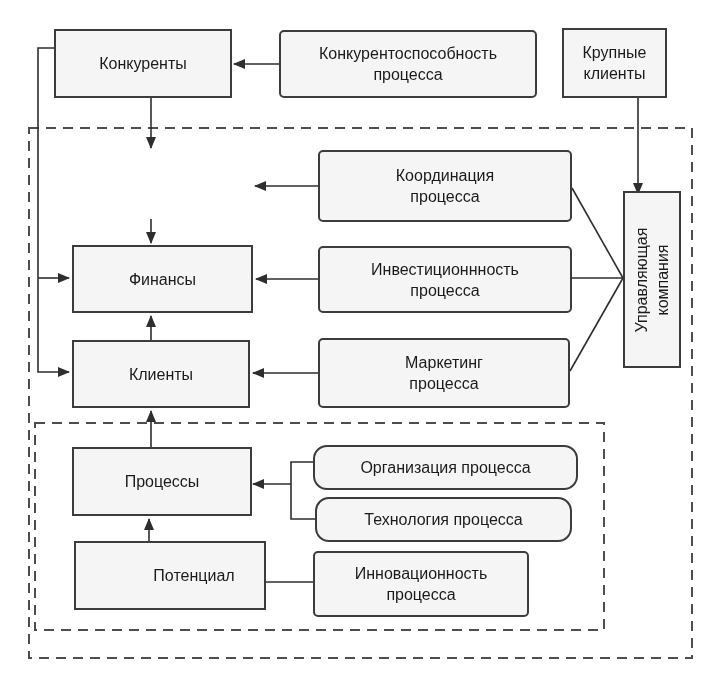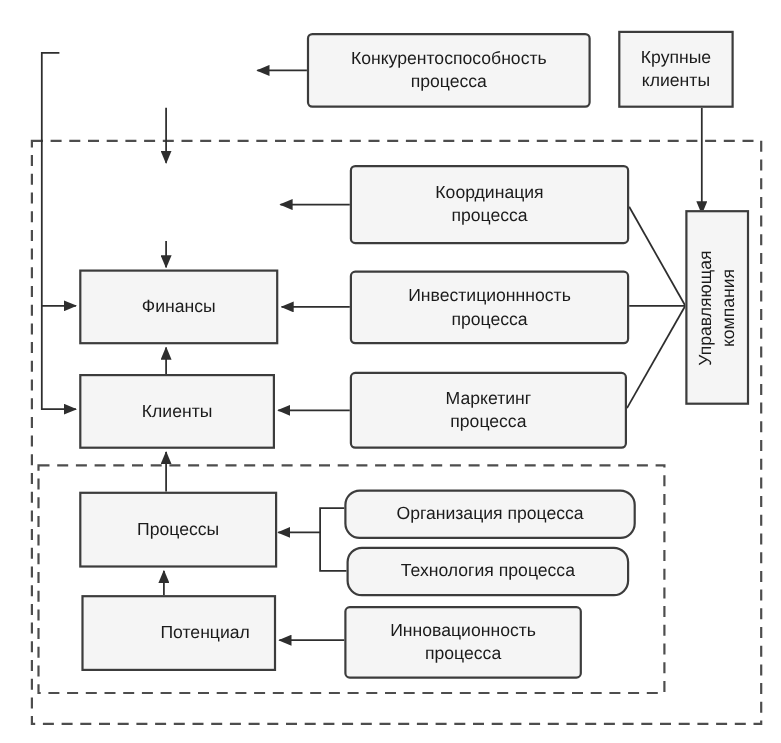--- a/index.html
+++ b/index.html
@@ -69,21 +69,21 @@
   #n-intraholding-space     { left: 72px;  top: 150px; width: 180px; height: 69px; }
   #n-process-coordination   { left: 318px; top: 150px; width: 254px; height: 72px; }
   #n-finances               { left: 72px;  top: 245px; width: 181px; height: 68px; }
   #n-process-investment     { left: 318px; top: 246px; width: 254px; height: 67px; }
   #n-clients                { left: 72px;  top: 340px; width: 178px; height: 68px; }
   #n-process-marketing      { left: 318px; top: 338px; width: 252px; height: 70px; }
   #n-management-company     { left: 623px; top: 191px; width: 58px;  height: 177px; }
   #n-processes              { left: 72px;  top: 447px; width: 180px; height: 69px; }
   #n-process-organization   { left: 313px; top: 445px; width: 265px; height: 45px; }
   #n-process-technology     { left: 315px; top: 497px; width: 257px; height: 45px; }
-  #n-potential              { left: 74px;  top: 541px; width: 177px; height: 69px; padding-left: 48px; }
+  #n-potential              { left: 74px;  top: 541px; width: 192px; height: 69px; padding-left: 48px; }
   #n-process-innovation     { left: 313px; top: 551px; width: 216px; height: 66px; }
 </style>
 </head>
 <body>
 
 <div id="canvas">
 
   <svg id="wires" viewBox="0 0 710 675" xmlns="http://www.w3.org/2000/svg">
     <defs>
       <marker id="arr" markerUnits="userSpaceOnUse" markerWidth="12" markerHeight="10" refX="11" refY="5" orient="auto">
@@ -120,20 +120,21 @@
 
     <line class="wire" x1="313" y1="582" x2="254" y2="582" marker-end="url(#arr)"></line>
 
     <line class="wire" x1="638" y1="98" x2="638" y2="194" marker-end="url(#arr)"></line>
 
     <line class="wire" x1="572" y1="188" x2="623" y2="278"></line>
     <line class="wire" x1="572" y1="278" x2="623" y2="278"></line>
     <line class="wire" x1="570" y1="371" x2="623" y2="278"></line>
   </svg>
 
+  <div class="node" id="n-competitors">Конкуренты</div>
 
   <div class="node rounded" id="n-process-competitiveness">Конкурентоспособность
 процесса</div>
 
   <div class="node" id="n-major-clients">Крупные
 клиенты</div>
 
 
   <div class="node rounded" id="n-process-coordination">Координация
 процесса</div>

